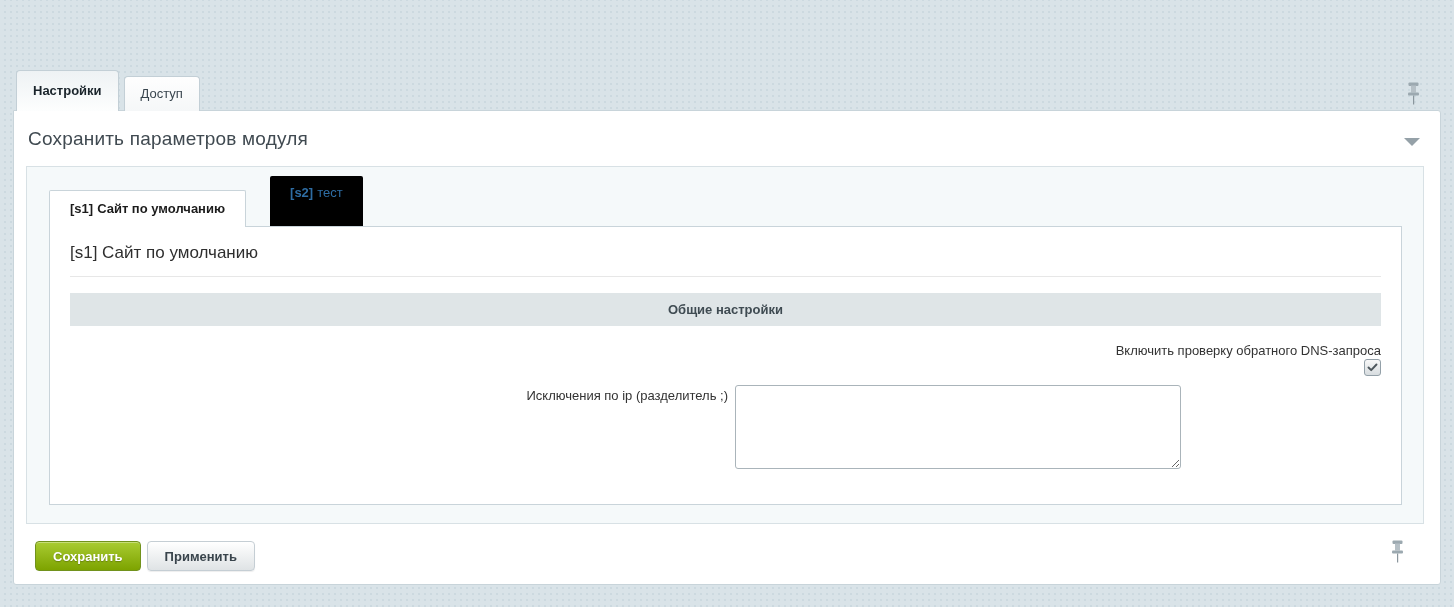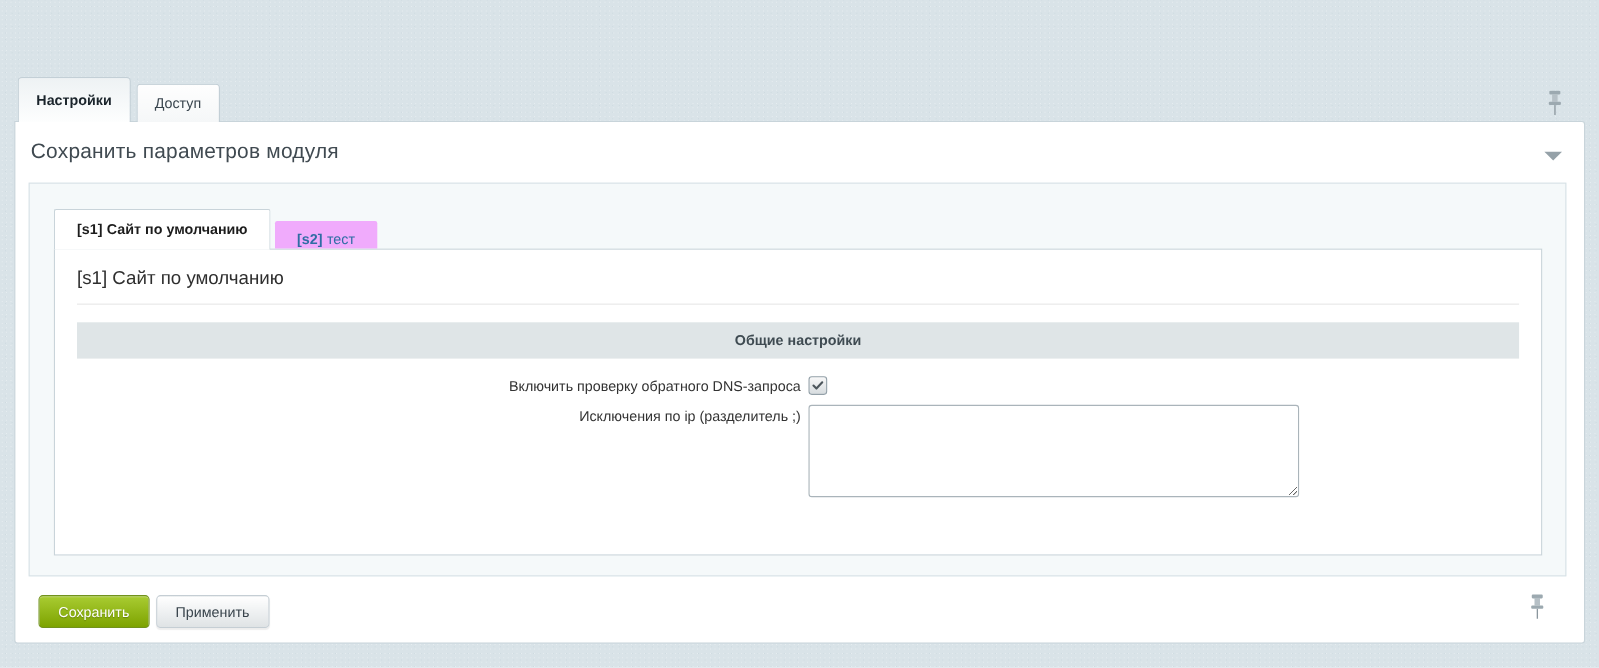--- a/index.html
+++ b/index.html
@@ -71,22 +71,22 @@
 
   
   .site-tabs { display:flex; align-items:flex-end; height:37px; position:relative; z-index:2; }
   .site-tab { padding:0 20px; margin-right:4px; white-space:nowrap; cursor:pointer; }
   .site-tab.active {
     height:37px; line-height:36px; background:#fff;
     border:1px solid #c9d4da; border-bottom:none; border-radius:2px 2px 0 0;
     font-weight:bold; color:#1c1c1c; margin-bottom:-1px;
   }
   .site-tab.inactive {
-    height:25px; line-height:33px; background:#f0abfc;
-    border-radius:2px 2px 0 0; color:#2e6da4;
+    height:50px; line-height:33px; background:#000000;
+    border-radius:2px 2px 0 0; color:#2e6da4;margin-left:20px;
   }
   .site-tab .tab-prefix { font-weight:bold; margin-right:4px; }
 
   
   .inner-panel {
     background:#fff; border:1px solid #c9d4da; height:279px;
     padding:16px 20px 0 20px; position:relative; z-index:1;
   }
   .panel-heading {
     font-size:17px; color:#2e2e2e; padding-bottom:13px;
@@ -97,42 +97,42 @@
     background:#dfe5e7; text-align:center;
     font-weight:bold; color:#3f4b52;
   }
   .form-row { display:flex; margin-top:16px; }
   .form-row + .form-row { margin-top:9px; }
   .row-label {
     width:658px; flex:none; text-align:right; color:#333;
     padding-top:2px; line-height:17px;
   }
   .row-field { padding-left:7px; display:flex; align-items:flex-start; }
-  .form-row.cb-row { align-items:flex-end; }
+  .form-row.cb-row { align-items:flex-end;flex-direction:column; }
   .form-row.cb-row .row-label { padding-top:0; }
 
   .checkbox {
     width:17px; height:17px; border:1px solid #93a0a8; border-radius:3px;
     background:linear-gradient(#f8f8f8, #d7dcdf);
     display:flex; align-items:center; justify-content:center; cursor:pointer;
   }
   .checkbox svg { display:none; }
   .checkbox.checked svg { display:block; }
 
   .ip-textarea {
     width:446px; height:84px; resize:both;
     border:1px solid #aab4ba; border-radius:3px;
     font-family:"Liberation Sans", sans-serif; font-size:13px;
     padding:4px 6px; color:#333; outline:none;
   }
 
   
   .buttons-bar { position:relative; padding:17px 0 0 21px; display:flex; }
   .btn {
-    height:30px; border-radius:4px; padding:0 17px; font-weight:normal;
+    height:30px; border-radius:4px; padding:0 17px; font-weight:bold;
     font-size:13px; cursor:pointer; font-family:"Liberation Sans", sans-serif;
   }
   .btn-green {
     background:linear-gradient(#a9cc32, #7da300);
     border:1px solid #71921c; color:#fff;
     text-shadow:0 1px 1px rgba(0,0,0,.25);
     box-shadow:inset 0 1px 0 rgba(255,255,255,.35);
     margin-right:6px;
   }
   .btn-gray {

